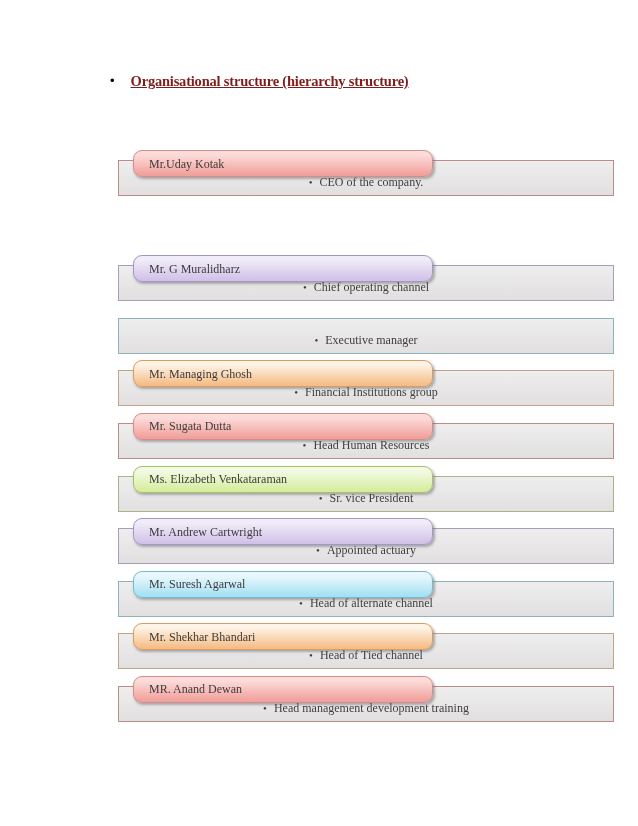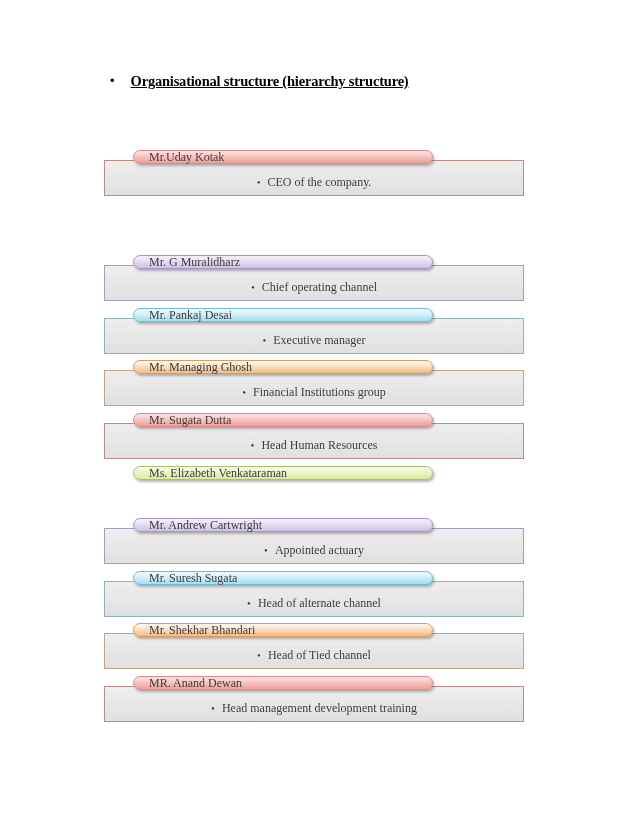--- a/index.html
+++ b/index.html
@@ -13,46 +13,46 @@
   .title-row {
     position:absolute; left:110px; top:72px;
     display:flex; align-items:flex-start;
   }
   .title-bullet {
     font-family:"Liberation Sans", sans-serif;
     font-size:13px; color:#000; margin-right:16px; line-height:18px;
   }
   .page-title {
     margin:0;
-    font-size:14.5px; font-weight:bold; color:#000000;
+    font-size:14.5px; font-weight:bold; color:#7f1d1d;
     text-decoration:underline;
     letter-spacing:-0.2px;
     line-height:18px;
   }
   .org-list {
     position:absolute; left:0; top:150px; width:100%;
   }
   .org-row { position:relative; height:52.6px; }
   .role-box {
-    position:absolute; left:104px; top:10px;
-    width:420px; height:36px;
+    position:absolute; left:118px; top:10px;
+    width:496px; height:36px;
     box-sizing:border-box;
     border:1px solid var(--gb);
     background:linear-gradient(#efeeee, #e1dfdf);
   }
   .role-text {
     position:absolute; left:0; right:0; top:13px;
     text-align:center;
     font-size:12px; color:#3f3e3e;
     line-height:16px;
   }
   .role-bullet { margin-right:7px; font-size:11px; }
   .name-box {
     position:absolute; left:133px; top:0;
-    width:300px; height:14px;
+    width:300px; height:27px;
     box-sizing:border-box;
     border:1px solid var(--bd);
     border-radius:9px;
     background:linear-gradient(var(--t) 15%, var(--b) 95%);
     box-shadow:1.5px 2px 2.5px rgba(90,90,90,0.45);
     display:flex; align-items:center;
     padding-left:15px;
   }
   .name-text {
     font-size:12px; color:#3d3c3c; line-height:14px;
@@ -86,23 +86,20 @@
     </div>
     <div class="name-box">
       <span class="name-text">Mr. G Muralidharz</span>
     </div>
   </div>
 
   <div class="org-row" style="--t: #eaf8fd; --b: #a4e1f3; --bd: #77b9d0; --gb: #8fb2bd;">
     <div class="role-box">
       <div class="role-text"><span class="role-bullet">•</span><span class="role-value">Executive manager</span></div>
     </div>
-    <div class="name-box">
-      <span class="name-text">Mr. Pankaj Desai</span>
-    </div>
   </div>
 
   <div class="org-row" style="--t: #fdf3e6; --b: #f6bd86; --bd: #d89c64; --gb: #c4a488;">
     <div class="role-box">
       <div class="role-text"><span class="role-bullet">•</span><span class="role-value">Financial Institutions group</span></div>
     </div>
     <div class="name-box">
       <span class="name-text">Mr. Managing Ghosh</span>
     </div>
   </div>
@@ -110,40 +107,43 @@
   <div class="org-row" style="--t: #fcdcda; --b: #f1a09b; --bd: #d38e8a; --gb: #bc8c88;">
     <div class="role-box">
       <div class="role-text"><span class="role-bullet">•</span><span class="role-value">Head Human Resources</span></div>
     </div>
     <div class="name-box">
       <span class="name-text">Mr. Sugata Dutta</span>
     </div>
   </div>
 
   <div class="org-row" style="--t: #f3fae4; --b: #d6ed9d; --bd: #a9c16d; --gb: #aab388;">
+    <div class="role-box">
+      <div class="role-text"><span class="role-bullet">•</span><span class="role-value">Sr. vice President</span></div>
+    </div>
     <div class="name-box">
       <span class="name-text">Ms. Elizabeth Venkataraman</span>
     </div>
   </div>
 
   <div class="org-row" style="--t: #f0ecf8; --b: #d2c2e8; --bd: #a795ca; --gb: #a89cb6;">
     <div class="role-box">
       <div class="role-text"><span class="role-bullet">•</span><span class="role-value">Appointed actuary</span></div>
     </div>
     <div class="name-box">
       <span class="name-text">Mr. Andrew Cartwright</span>
     </div>
   </div>
 
   <div class="org-row" style="--t: #eaf8fd; --b: #a4e1f3; --bd: #77b9d0; --gb: #8fb2bd;">
     <div class="role-box">
       <div class="role-text"><span class="role-bullet">•</span><span class="role-value">Head of alternate channel</span></div>
     </div>
     <div class="name-box">
-      <span class="name-text">Mr. Suresh Sugata</span>
+      <span class="name-text">Mr. Suresh Agarwal</span>
     </div>
   </div>
 
   <div class="org-row" style="--t: #fdf3e6; --b: #f6bd86; --bd: #d89c64; --gb: #c4a488;">
     <div class="role-box">
       <div class="role-text"><span class="role-bullet">•</span><span class="role-value">Head of Tied channel</span></div>
     </div>
     <div class="name-box">
       <span class="name-text">Mr. Shekhar Bhandari</span>
     </div>

